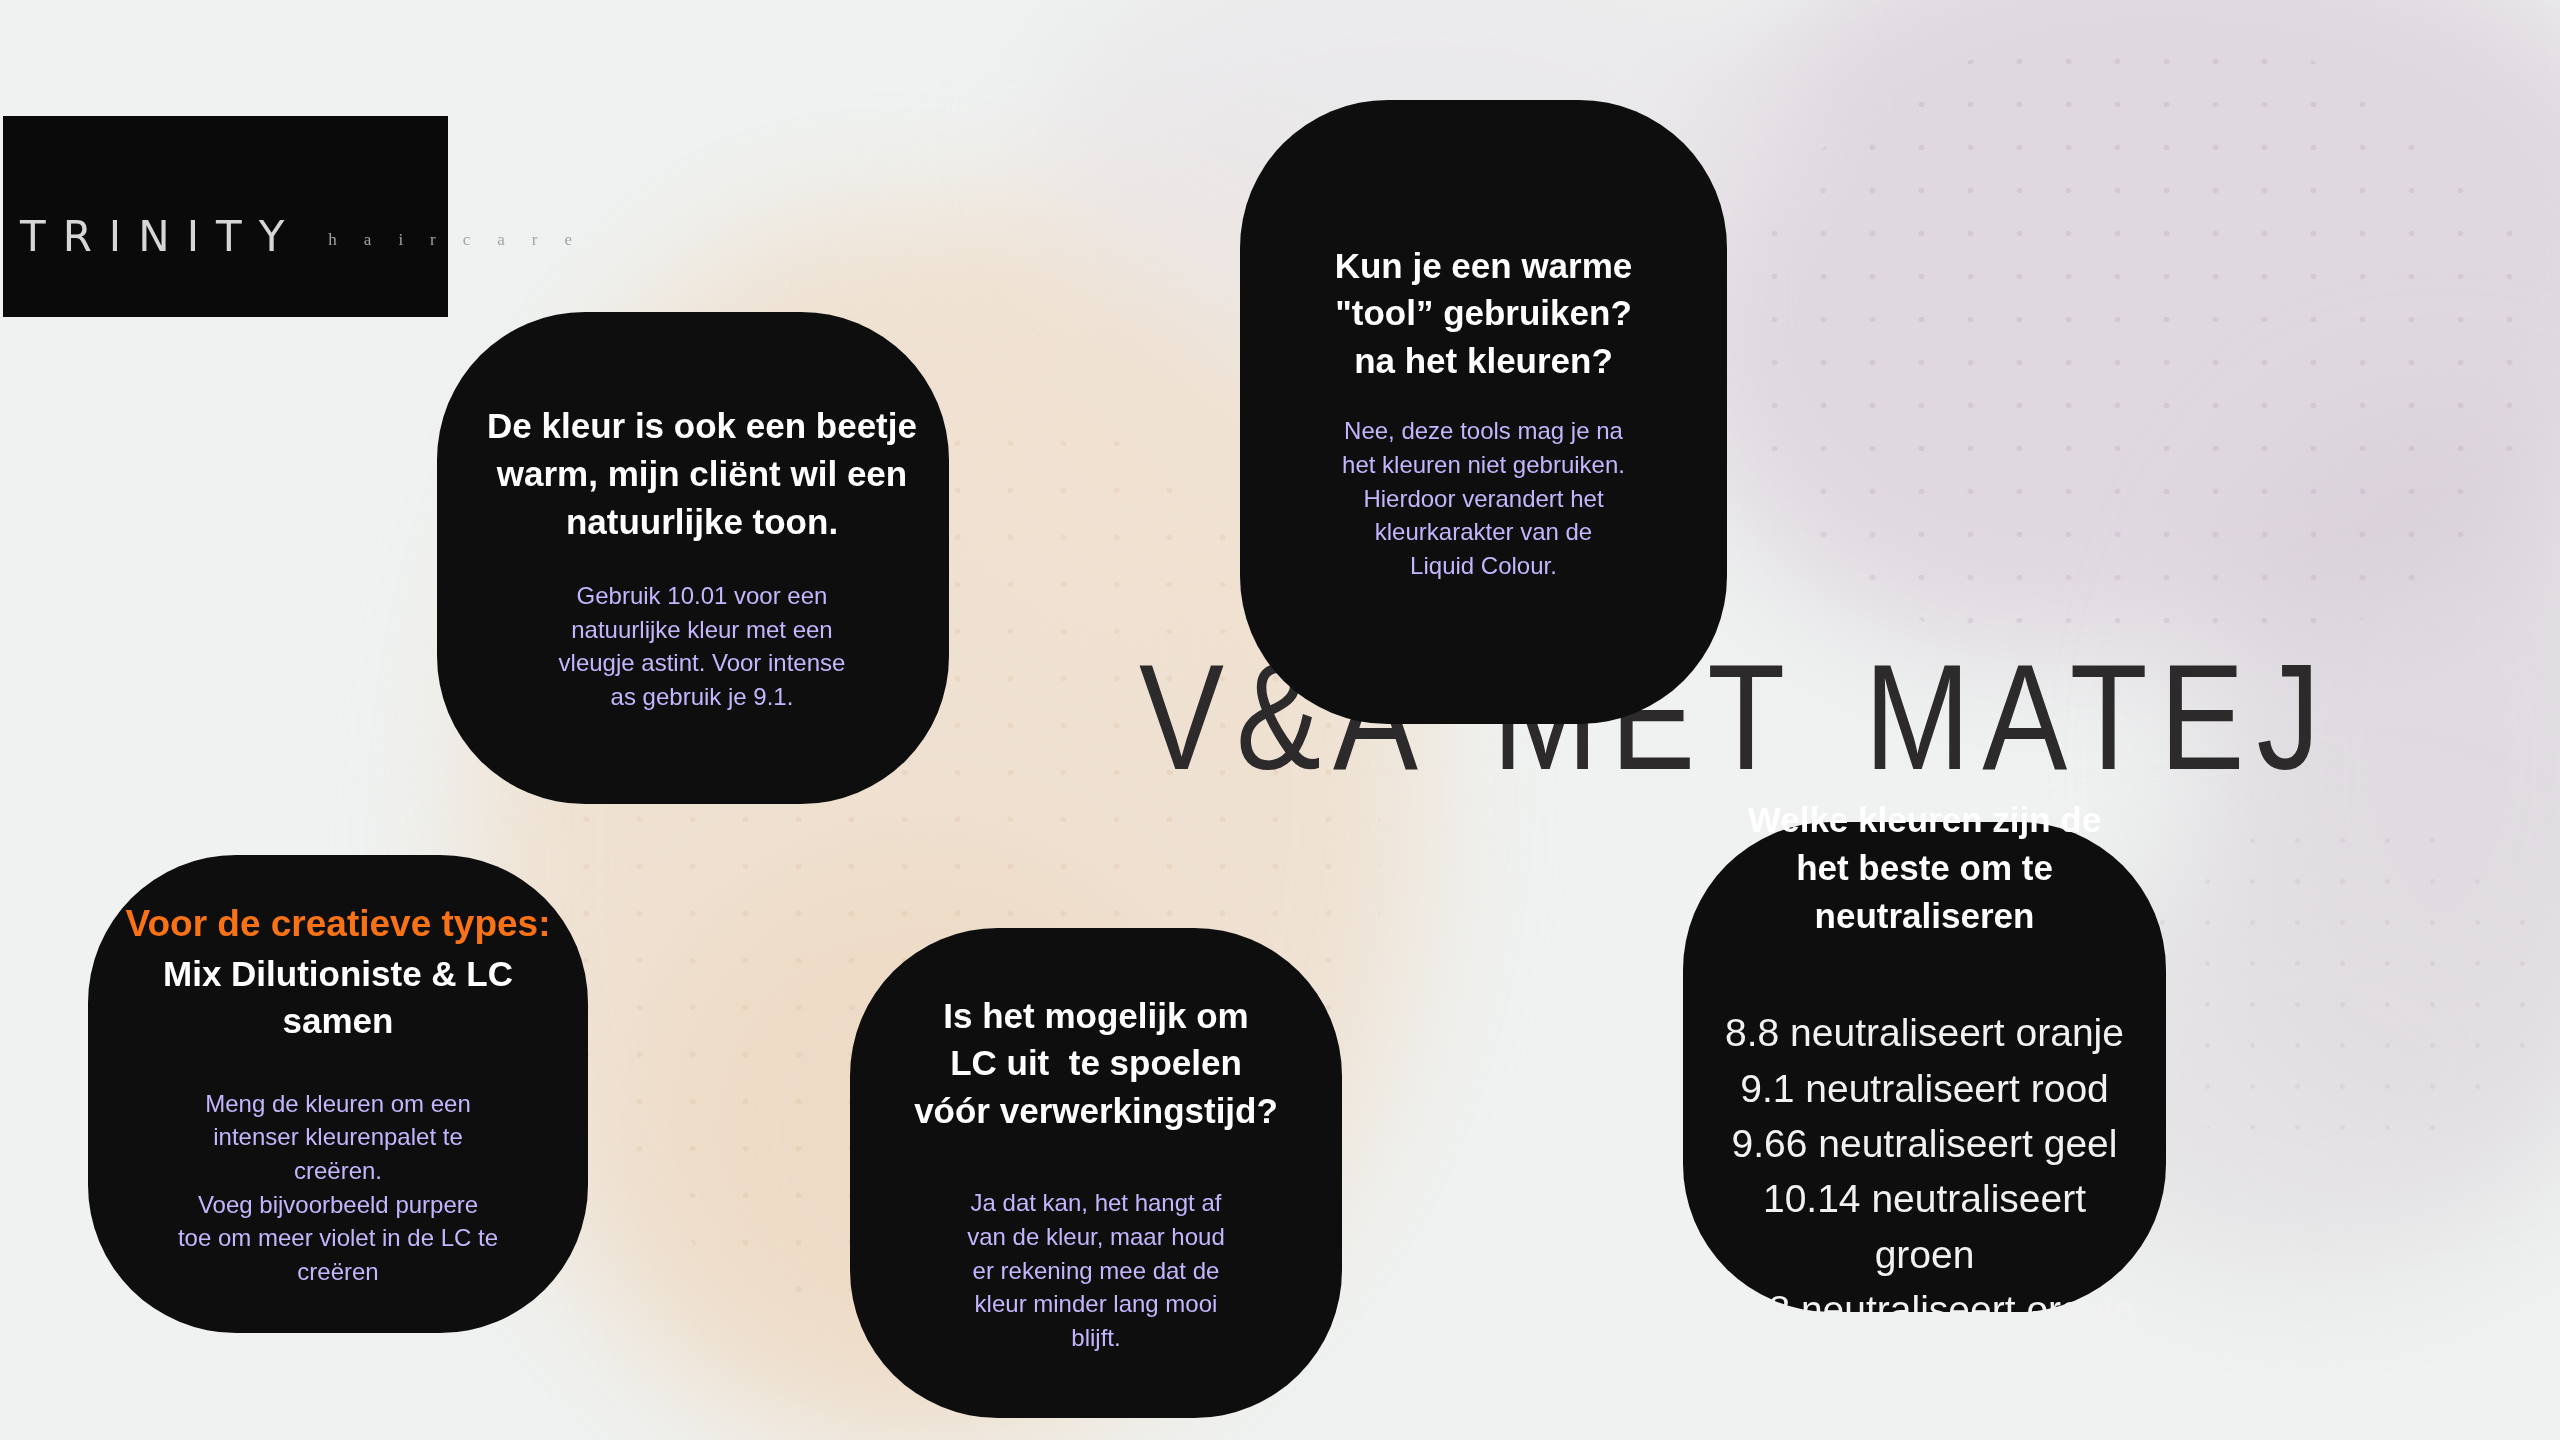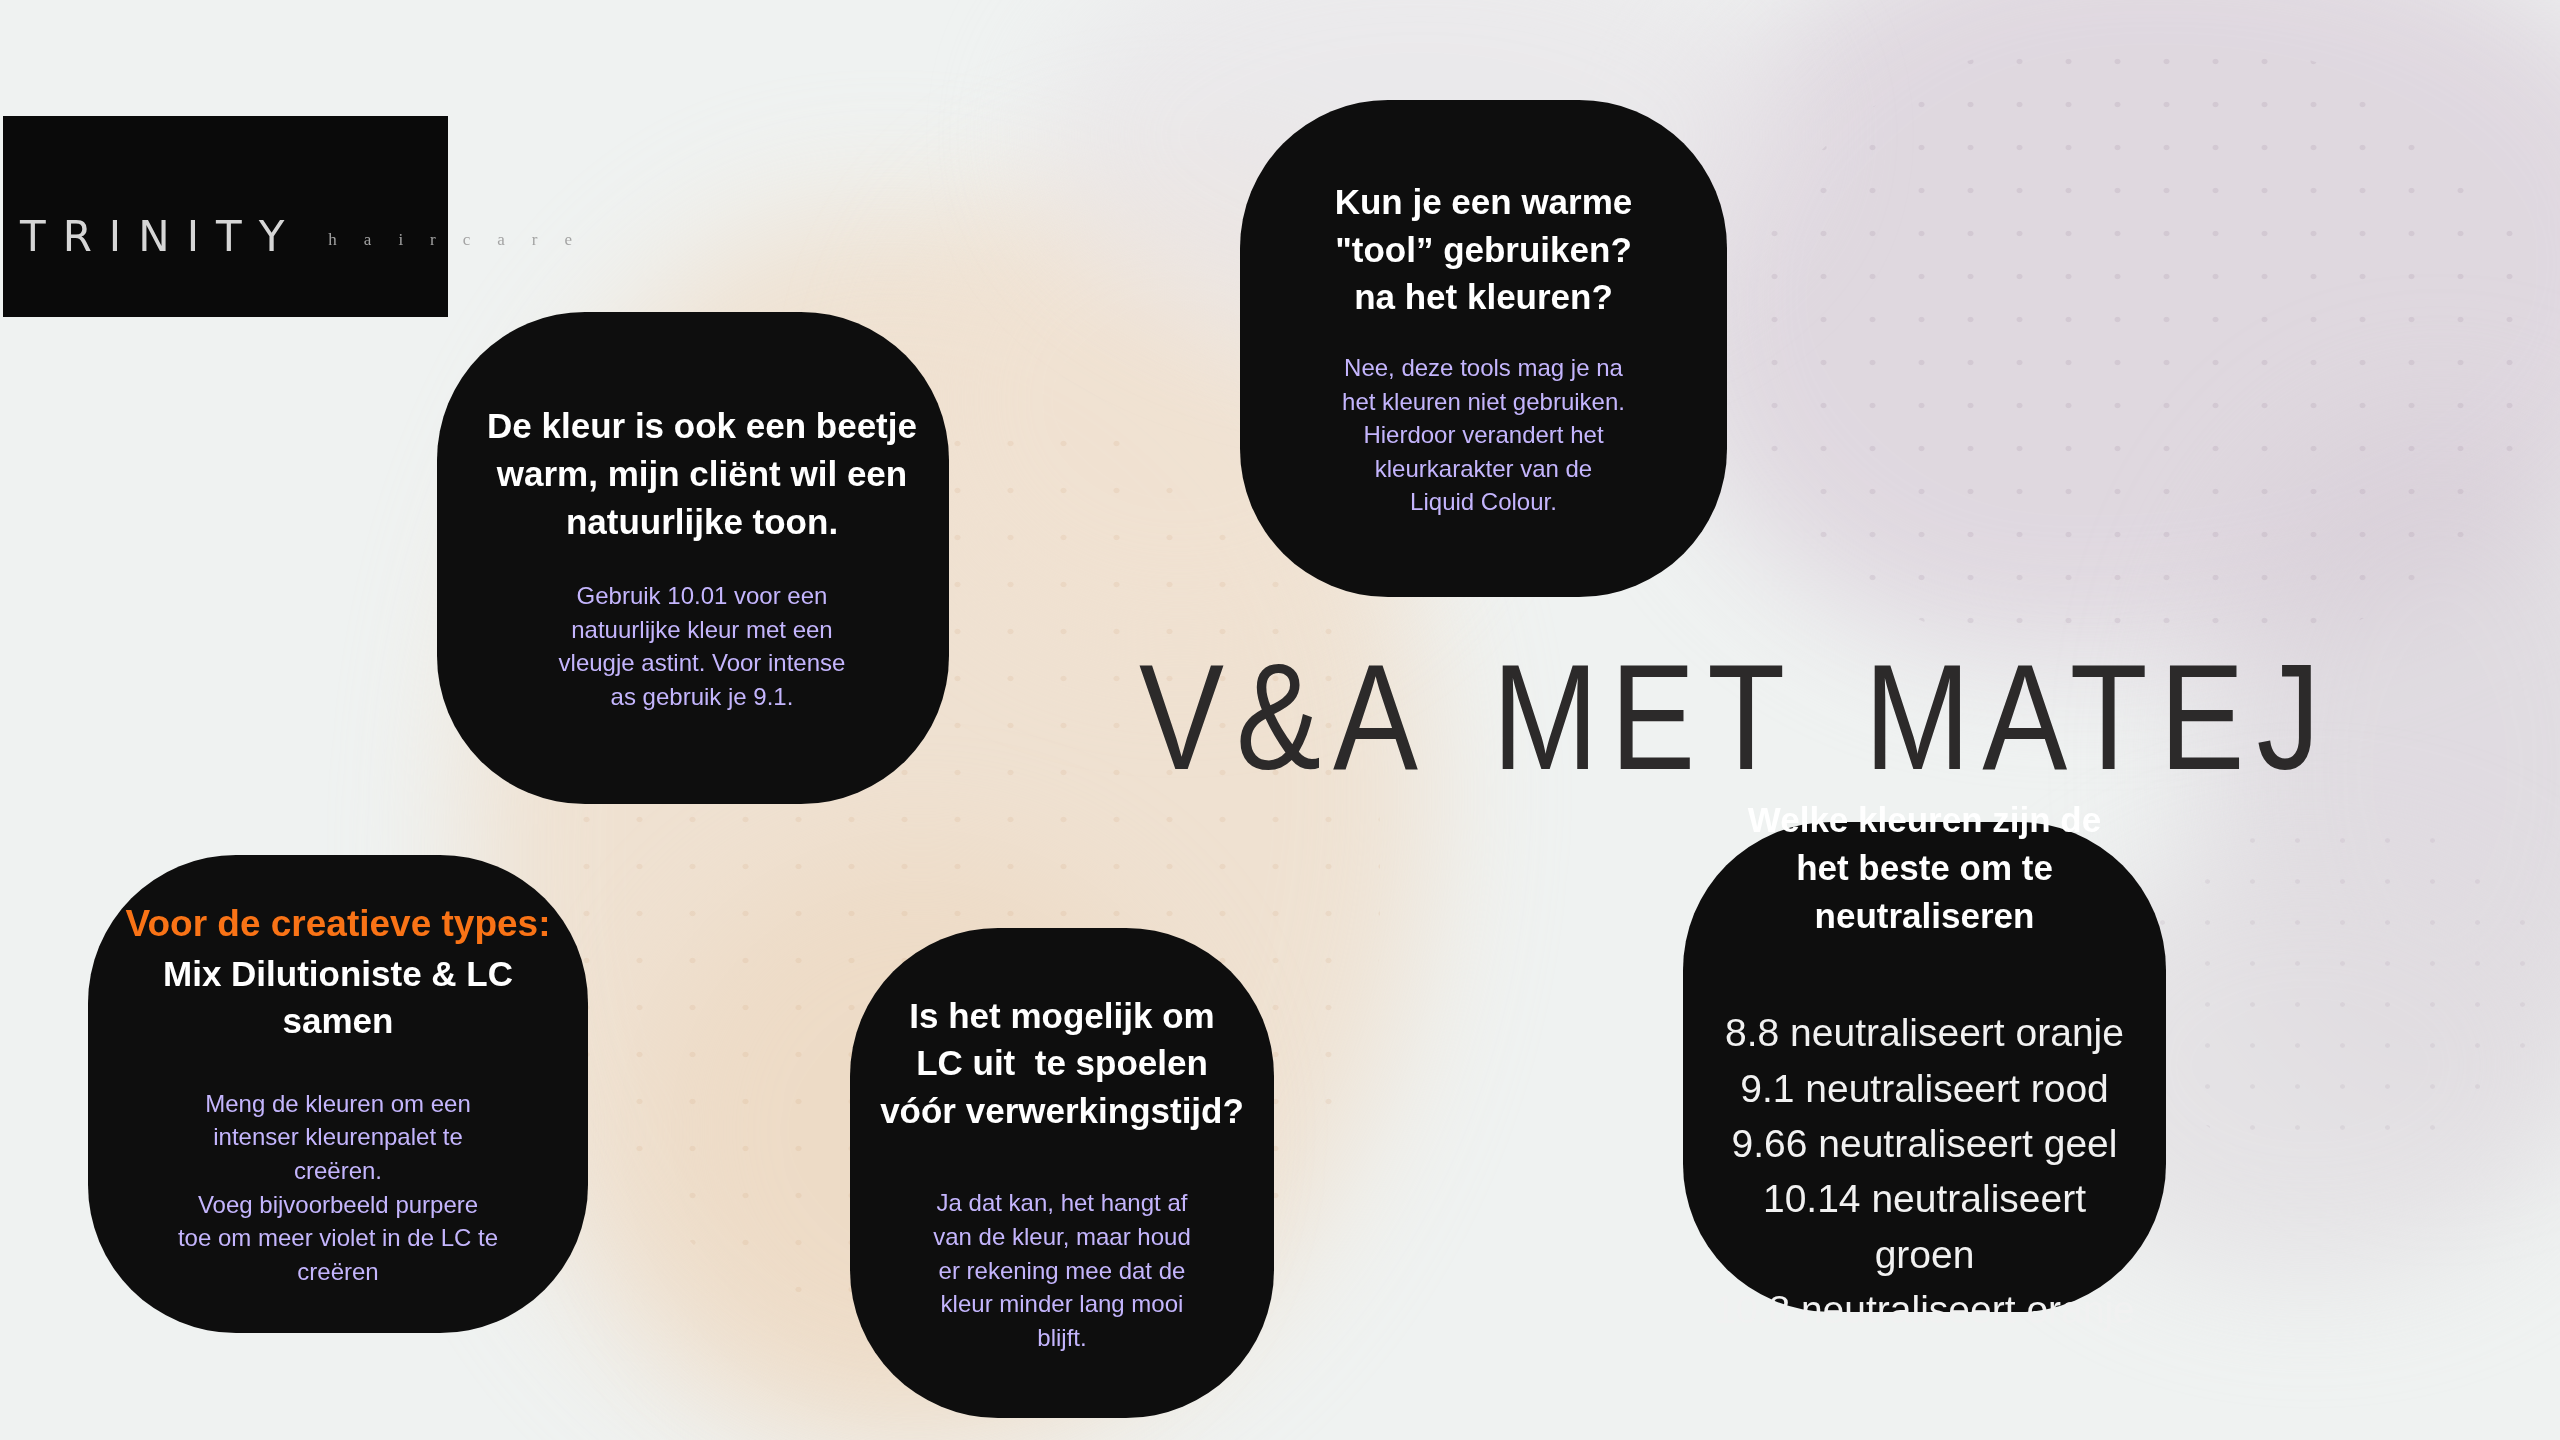--- a/index.html
+++ b/index.html
@@ -63,26 +63,26 @@
     text-align:center; padding:34px 26px; }
   .card .q { font-size:35px; font-weight:700; line-height:1.36; color:#ffffff;
     white-space:pre-wrap; }
   .card .a { font-size:24px; font-weight:400; line-height:1.4; color:#c4b5fd;
     white-space:pre-wrap; }
   .card .a-line { font-size:39px; font-weight:400; line-height:1.42; color:#f1f1f1; }
   .card .highlight { font-size:37px; font-weight:700; line-height:1.3; color:#f97316; }
 
   .card-1 { left:437px;  top:312px; width:512px; height:492px;padding-left:44px; }
   .card-1 .q { margin-bottom:34px; }
-  .card-2 { left:1240px; top:100px; width:487px; height:497px; }
+  .card-2 { left:1240px; top:100px; width:487px; height:624px; }
   .card-2 .q { margin-bottom:30px; }
   .card-3 { left:88px;   top:855px; width:500px; height:478px; padding:30px 24px; }
   .card-3 .highlight { margin-bottom:2px; }
   .card-3 .q { margin-bottom:42px; }
-  .card-4 { left:850px;  top:928px; width:424px; height:490px; }
+  .card-4 { left:850px;  top:928px; width:492px; height:490px; }
   .card-4 .q { margin-bottom:52px; }
   .card-5 { left:1683px; top:822px; width:483px; height:490px; }
   .card-5 .q { margin-bottom:66px; }
 </style>
 </head>
 <body>
 
 <div id="slide">
 
   <div class="wash wash-peach-a"></div>

